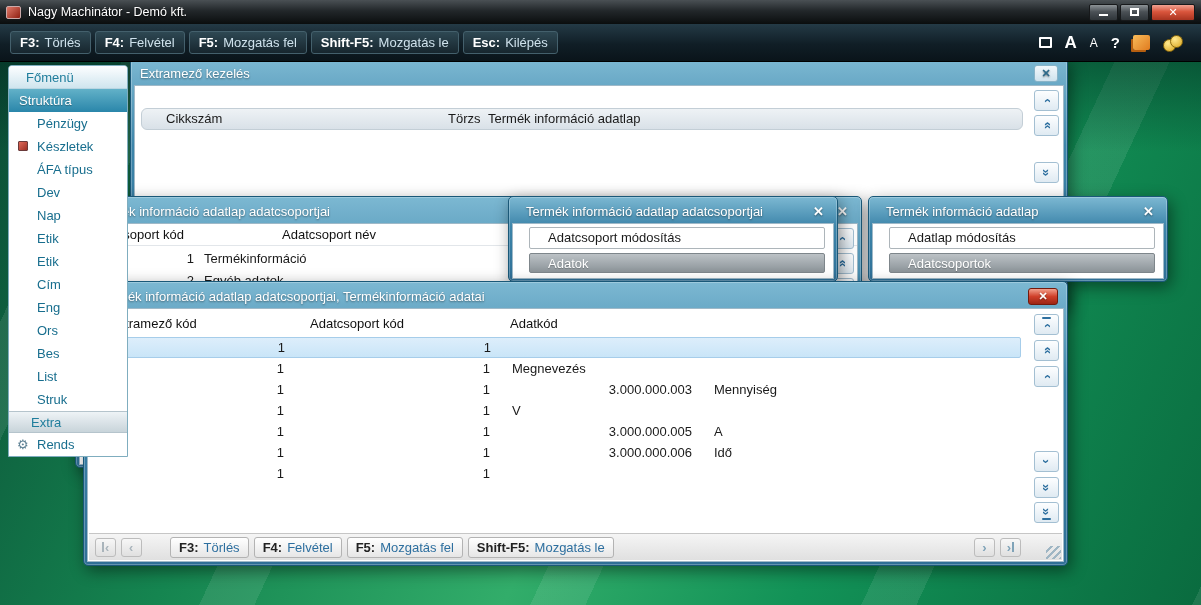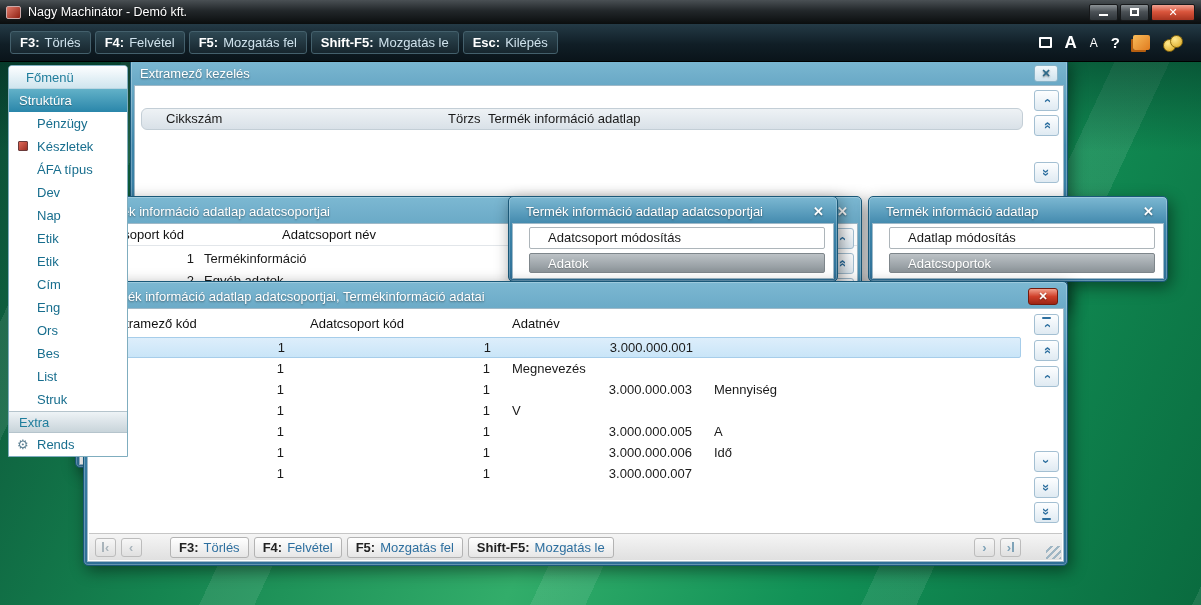--- a/index.html
+++ b/index.html
@@ -54,21 +54,21 @@
   
   .sidebar{position:absolute;left:8px;top:65px;width:120px;z-index:1;
     background:#fff;border:1px solid #7fadbf;border-radius:4px 4px 0 0;overflow:hidden}
   .sb-header{height:23px;line-height:23px;padding-left:17px;color:#1f7d9c;
     background:linear-gradient(#fdfeff,#cfe5ee);border-bottom:1px solid #b9d6e2}
   .sb-selected{height:23px;line-height:23px;padding-left:10px;color:#fff;
     background:linear-gradient(#62b1c8,#2a86aa);text-shadow:0 1px 1px rgba(0,0,0,.3)}
   .sb-item{position:relative;height:23px;line-height:23px;padding-left:28px;color:#186e8e;background:#fff;white-space:nowrap}
   .cube{position:absolute;left:9px;top:6px;width:10px;height:10px;border-radius:1px;
     background:linear-gradient(135deg,#e06a5a,#9c2f24);border:1px solid #6a3a3a}
-  .sb-group{height:22px;line-height:22px;padding-left:10px;color:#1f7d9c;
+  .sb-group{height:22px;line-height:22px;padding-left:22px;color:#1f7d9c;
     background:linear-gradient(#eef3f6,#c8d4da);border-top:1px solid #b5c4cc;border-bottom:1px solid #b5c4cc}
   .sb-item .gear{position:absolute;left:8px;top:0;color:#5f8295;font-size:13px}
 
   
   .win{position:absolute;border:1px solid #1a5878;border-radius:5px;padding:3px;
     background:linear-gradient(180deg,#7cb8d2,#3d85aa 35%,#2f6f96);
     box-shadow:3px 5px 16px rgba(0,0,0,.45), inset 0 0 0 1px rgba(255,255,255,.25)}
   .win-title{height:23px;display:flex;align-items:center;gap:6px;color:#fff;
     padding:0 6px;white-space:nowrap;overflow:hidden;text-shadow:0 1px 2px rgba(0,0,0,.45)}
   .win-body{position:relative;background:#fff;border:1px solid #9fb9c8;overflow:hidden}
@@ -289,27 +289,26 @@
       <span style="padding-left:6px">Termék információ adatlap adatcsoportjai, Termékinformáció adatai</span>
       <span class="close-red">
           <span>✕</span>
         </span>
     </div>
     <div class="win-body" style="height:254px">
 
       <div class="e-head t-grid">
         <span class="h1">Extramező kód</span>
         <span class="h2">Adatcsoport kód</span>
-        <span class="h4">Adatnév</span>
+        <span class="h3">Adatkód</span>
       </div>
 
       <div class="t-row t-grid sel" style="top:28px">
         <span class="r">1</span>
         <span class="r">1</span>
-        <span class="r">3.000.000.001</span>
       </div>
       <div class="t-row t-grid" style="top:49px">
         <span class="r">1</span>
         <span class="r">1</span>
         <span class="lft">Megnevezés</span>
       </div>
       <div class="t-row t-grid" style="top:70px">
         <span class="r">1</span>
         <span class="r">1</span>
         <span class="r">3.000.000.003</span>
@@ -328,21 +327,20 @@
       </div>
       <div class="t-row t-grid" style="top:133px">
         <span class="r">1</span>
         <span class="r">1</span>
         <span class="r">3.000.000.006</span>
         <span class="lft">Idő</span>
       </div>
       <div class="t-row t-grid" style="top:154px">
         <span class="r">1</span>
         <span class="r">1</span>
-        <span class="r">3.000.000.007</span>
       </div>
 
       <div class="e-scroll">
         <div class="scroll-btn" style="top:5px;right:0">
             <span class="bar"></span>
             <span class="chev up">›</span>
           </div>
         <div class="scroll-btn" style="top:31px;right:0">
             <span class="chev up">»</span>
           </div>

